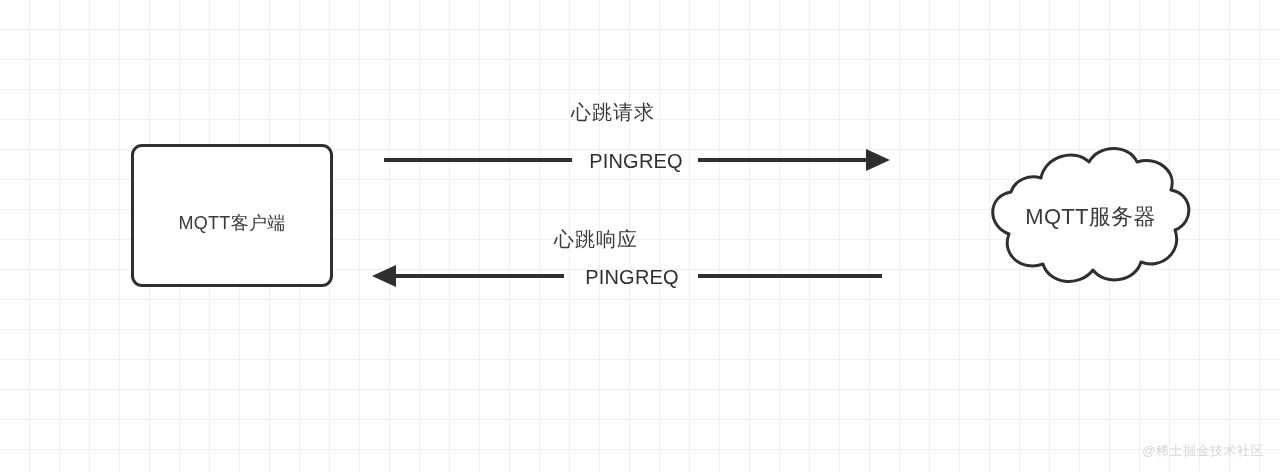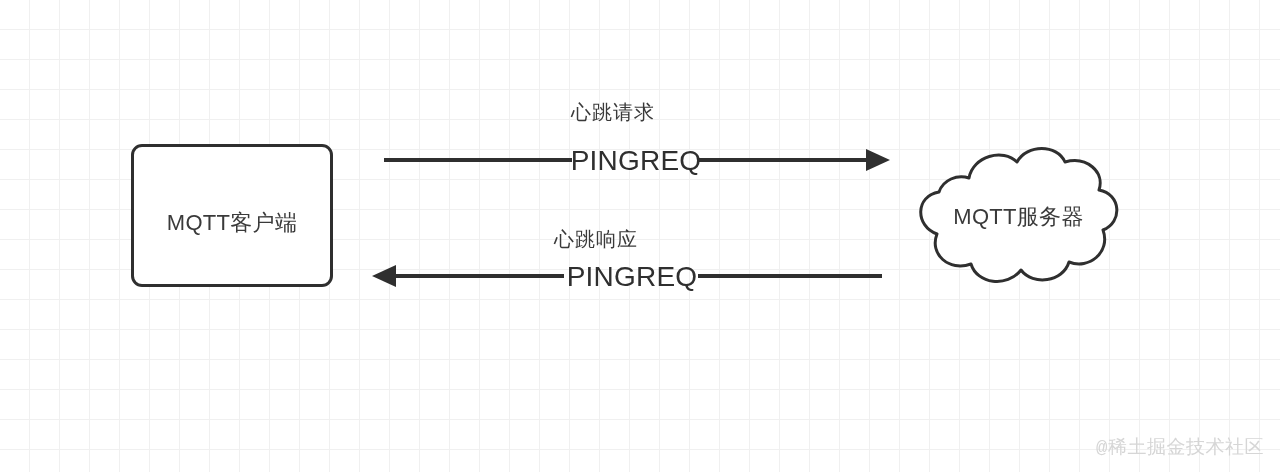--- a/index.html
+++ b/index.html
@@ -30,31 +30,31 @@
     height: 143px;
     box-sizing: border-box;
     border: 3px solid #2f2f2f;
     border-radius: 11px;
     background: #ffffff;
     display: flex;
     align-items: center;
     justify-content: center;
   }
   #client-box .node-label {
-    font-size: 22px;
+    font-size: 18px;
     color: #3a3a3a;
     letter-spacing: 0.3px;
     white-space: nowrap;
     margin-top: 15px;
   }
 
   
   #server-cloud {
     position: absolute;
-    left: 907px;
+    left: 979px;
     top: 142px;
     width: 220px;
     height: 150px;
   }
   #server-cloud svg {
     position: absolute;
     left: 0;
     top: 0;
     display: block;
   }
@@ -91,21 +91,21 @@
     border-bottom: 11px solid transparent;
     border-left: 24px solid #2f2f2f;
   }
   .flow-arrowhead.left {
     border-top: 11px solid transparent;
     border-bottom: 11px solid transparent;
     border-right: 24px solid #2f2f2f;
   }
   .flow-proto-label {
     position: absolute;
-    font-size: 28px;
+    font-size: 20px;
     color: #2f2f2f;
     letter-spacing: 0.2px;
     white-space: nowrap;
     background: transparent;
     transform: translate(-50%, -50%);
     text-align: right;
   }
   .flow-cn-label {
     position: absolute;
     font-size: 20px;
@@ -128,25 +128,24 @@
   #flow-response-line-left  { left: 698px; top: 274px; width: 184px; }
   #flow-response-arrowhead  { left: 372px; top: 265px; }
   #flow-response-proto      { left: 632px; top: 277px; }
   #flow-response-cn         { left: 596px; top: 239px; }
 
   
   #watermark {
     position: absolute;
     right: 16px;
     bottom: 12px;
-    font-size: 19px;
+    font-size: 13px;
     color: #d6d6d6;
     letter-spacing: 0.5px;
     white-space: nowrap;
-    font-family: Liberation Mono, monospace;
   }
 </style>
 </head>
 <body>
 
 <div id="canvas">
 
   <div id="client-box">
     <span class="node-label">MQTT客户端</span>
   </div>

